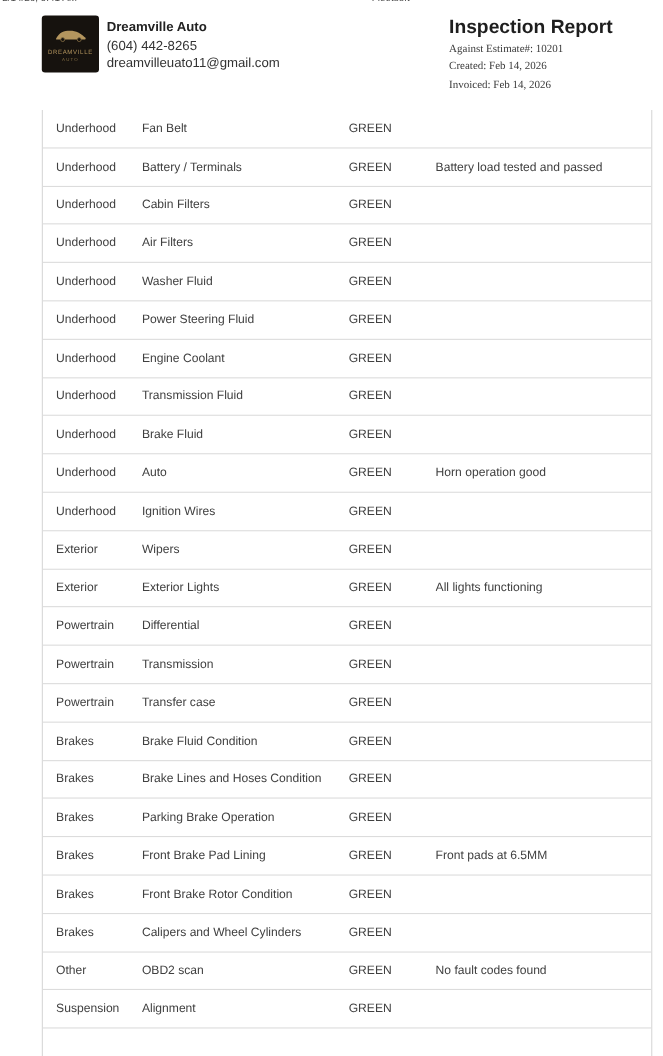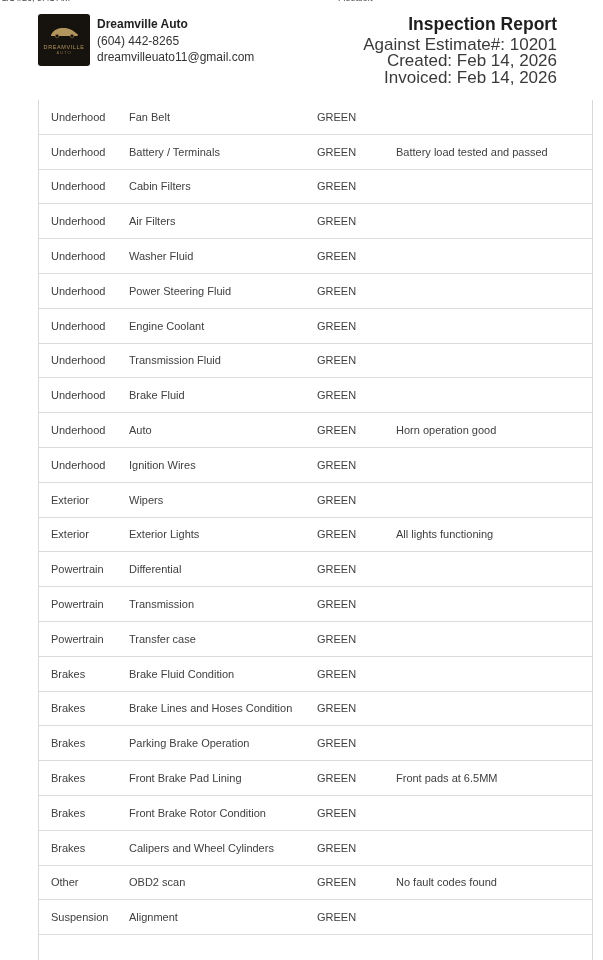--- a/index.html
+++ b/index.html
@@ -59,33 +59,33 @@
     font-size: 12px;
     line-height: 16.6px;
     color: #333333;
   }
   .company-name {
     font-weight: bold;
     color: #222222;
   }
   .report-block {
     margin-left: auto;
-    text-align: right;
   }
   .report-title {
     font-size: 17.5px;
     font-weight: bold;
     color: #1e1e1e;
     line-height: 20px;
   }
   .report-meta {
     margin-top: 3px;
-    font-size: 17px;
+    font-size: 10px;
     line-height: 16.4px;
     color: #3a3a3a;
+    font-family: Liberation Serif, serif;
   }
 
   
   .table {
     position: absolute;
     top: 100px; left: 38px;
     width: 555px; height: 863px;
     border-left: 1px solid #d8d8d8;
     border-right: 1px solid #d8d8d8;
   }

